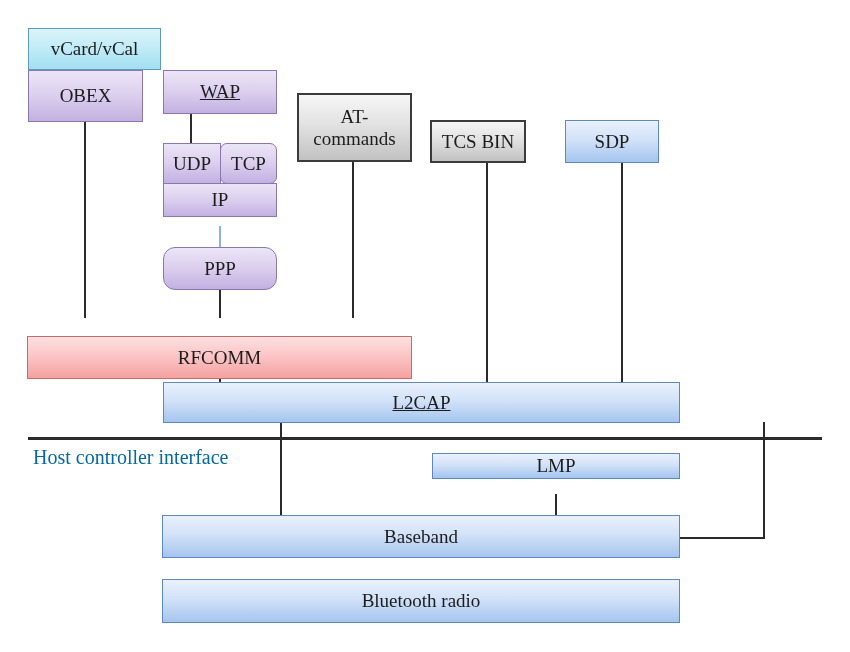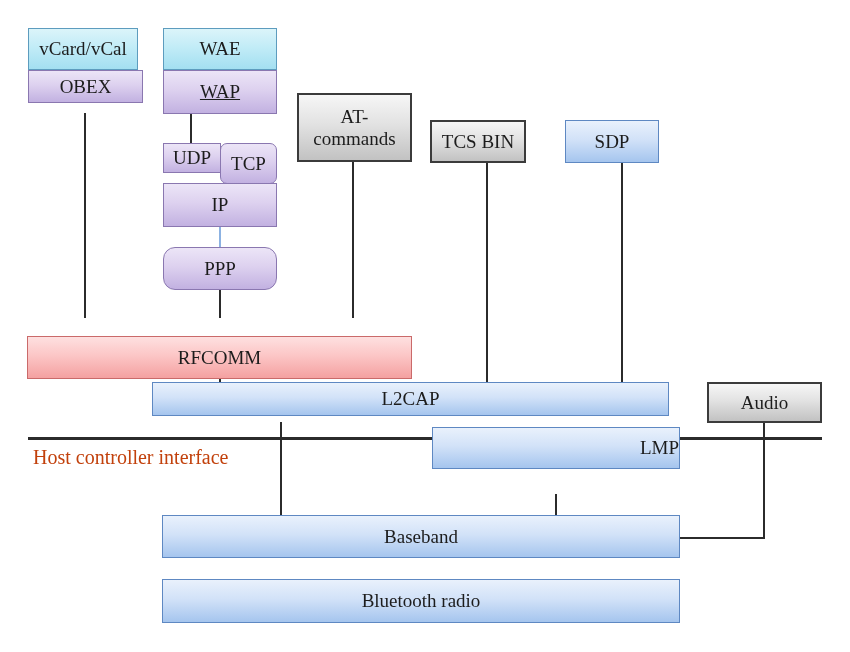--- a/index.html
+++ b/index.html
@@ -49,21 +49,21 @@
     background: #2b2b2b;
     z-index: 1;
   }
   .vline { width: 2px; }
   .hline { height: 2px; }
   .vline.blue-line { background: #8cb2e2; }
   .hci-line { position: absolute; height: 3px; background: #2b2b2b; z-index: 1; }
   .hci-label {
     position: absolute;
     font-size: 20px;
-    color: #c2410c;
+    color: #0369a1;
     z-index: 2;
     white-space: nowrap;
   }
 </style>
 </head>
 <body>
 
 <div class="canvas">
 
   <div class="vline" style="left:84px;  top:113px; height:205px;"></div>
@@ -75,64 +75,58 @@
   <div class="vline" style="left:621px; top:162px; height:220px;"></div>
   <div class="vline" style="left:219px; top:360px; height:22px;"></div>
   <div class="vline" style="left:280px; top:422px; height:93px;"></div>
   <div class="vline" style="left:555px; top:494px; height:21px;"></div>
   <div class="vline" style="left:763px; top:422px; height:117px;"></div>
   <div class="hline" style="left:679px; top:537px; width:86px;"></div>
 
   <div class="hci-line" style="left:28px; top:437px; width:794px;"></div>
   <div class="hci-label" style="left:33px; top:446px;">Host controller interface</div>
 
-  <div class="box cyan" style="left:28px;  top:28px;  width:110px; height:42px;">
+  <div class="box cyan" style="left:28px;  top:28px;  width:133px; height:42px;">
     <span>vCard/vCal</span>
   </div>
-  <div class="box cyan" style="left:163px; top:28px;  width:114px; height:42px;">
-    <span>WAE</span>
-  </div>
-  <div class="box purple" style="left:28px;  top:70px;  width:115px; height:33px;">
+  <div class="box purple" style="left:28px;  top:70px;  width:115px; height:52px;">
     <span>OBEX</span>
   </div>
   <div class="box purple" style="left:163px; top:70px;  width:114px; height:44px;text-decoration:underline;">
     <span>WAP</span>
   </div>
-  <div class="box purple" style="left:163px; top:143px; width:58px;  height:30px;">
+  <div class="box purple" style="left:163px; top:143px; width:58px;  height:41px;">
     <span>UDP</span>
   </div>
   <div class="box purple" style="left:220px; top:143px; width:57px;  height:41px;border-radius:7px;">
     <span>TCP</span>
   </div>
-  <div class="box purple" style="left:163px; top:183px; width:114px; height:44px;">
+  <div class="box purple" style="left:163px; top:183px; width:114px; height:34px;">
     <span>IP</span>
   </div>
   <div class="box purple" style="left:163px; top:247px; width:114px; height:43px;border-radius:12px;">
     <span>PPP</span>
   </div>
   <div class="box gray" style="left:297px; top:93px;  width:115px; height:69px;">
     <span>AT-</span>
     <span>commands</span>
   </div>
   <div class="box gray" style="left:430px; top:120px; width:96px; height:43px;">
     <span>TCS BIN</span>
   </div>
   <div class="box blue" style="left:565px; top:120px; width:94px; height:43px;">
     <span>SDP</span>
   </div>
   <div class="box red" style="left:27px;  top:336px; width:385px; height:43px;">
     <span>RFCOMM</span>
   </div>
-  <div class="box blue" style="left:152px; top:382px; width:517px; height:34px;">
+  <div class="box blue" style="left:163px; top:382px; width:517px; height:41px;text-decoration:underline;">
     <span>L2CAP</span>
   </div>
-  <div class="box gray" style="left:707px; top:382px; width:115px; height:41px;">
-    <span>Audio</span>
-  </div>
-  <div class="box blue" style="left:432px; top:427px; width:248px; height:42px;align-items:flex-end;">
+  <div class="box blue" style="left:432px; top:453px; width:248px; height:26px;">
     <span>LMP</span>
   </div>
   <div class="box blue" style="left:162px; top:515px; width:518px; height:43px;">
     <span>Baseband</span>
   </div>
   <div class="box blue" style="left:162px; top:579px; width:518px; height:44px;">
     <span>Bluetooth radio</span>
   </div>
 
 </div>

